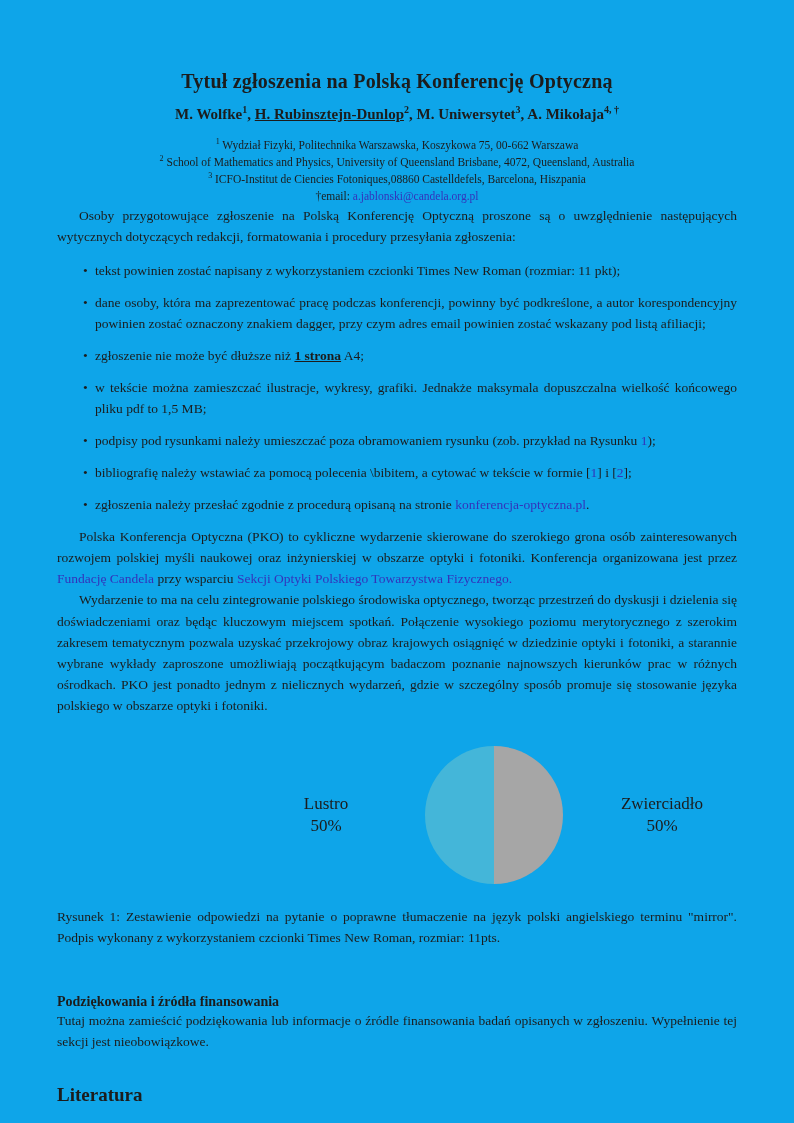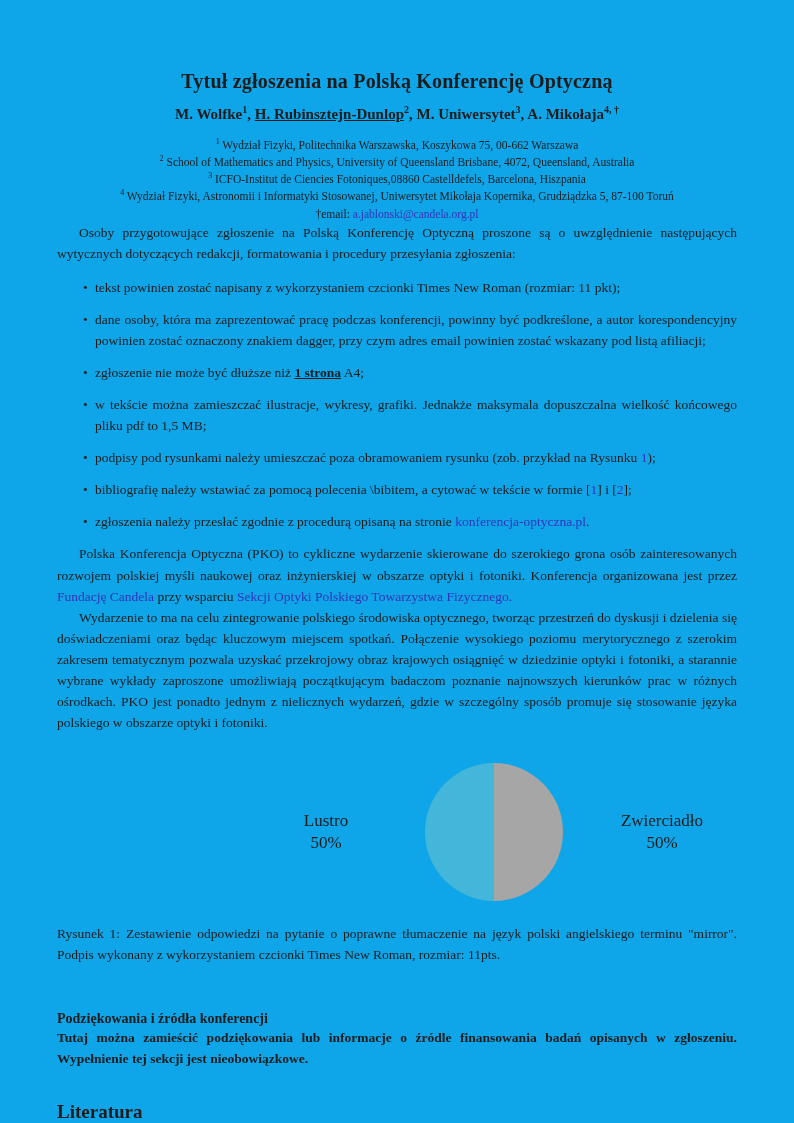--- a/index.html
+++ b/index.html
@@ -85,21 +85,21 @@
     margin-top:22px;
     font-size:13.5px;
     line-height:1.56;
     text-align:justify;
   }
   .ack-heading{
     margin:46px 0 0 0;
     font-size:14px;
     font-weight:bold;
   }
-  .ack-body{margin-top:12px;font-weight:bold;}
+  .ack-body{margin-top:12px;}
   .lit-heading{
     margin:32px 0 0 0;
     font-size:19px;
     font-weight:bold;
     font-family:Liberation Serif, serif;
   }
 </style>
 </head>
 <body>
 
@@ -108,21 +108,20 @@
   <h1 class="title">Tytuł zgłoszenia na Polską Konferencję Optyczną</h1>
 
   <div class="authors">
     <span><span>M. Wolfke</span><sup>1</sup><span>, </span></span><span><span class="underlined">H. Rubinsztejn-Dunlop</span><sup>2</sup><span>, </span></span><span><span>M. Uniwersytet</span><sup>3</sup><span>, </span></span><span><span>A. Mikołaja</span><sup>4, †</sup></span>
   </div>
 
   <div class="affiliations">
     <div><sup>1</sup><span> Wydział Fizyki, Politechnika Warszawska, Koszykowa 75, 00-662 Warszawa</span></div>
     <div><sup>2</sup><span> School of Mathematics and Physics, University of Queensland Brisbane, 4072, Queensland, Australia</span></div>
     <div><sup>3</sup><span> ICFO-Institut de Ciencies Fotoniques,08860 Castelldefels, Barcelona, Hiszpania</span></div>
-    <div><sup>4</sup><span> Wydział Fizyki, Astronomii i Informatyki Stosowanej, Uniwersytet Mikołaja Kopernika, Grudziądzka 5, 87-100 Toruń</span></div>
     <div class="email-line"><span>†email: </span><a class="link">a.jablonski@candela.org.pl</a></div>
   </div>
 
   <p class="body indent intro">Osoby przygotowujące zgłoszenie na Polską Konferencję Optyczną proszone są o uwzględnienie następujących wytycznych dotyczących redakcji, formatowania i procedury przesyłania zgłoszenia:</p>
 
   <ul class="guidelines">
     <li><span>tekst powinien zostać napisany z wykorzystaniem czcionki Times New Roman (rozmiar: 11 pkt);</span></li>
     <li><span>dane osoby, która ma zaprezentować pracę podczas konferencji, powinny być podkreślone, a autor korespondencyjny powinien zostać oznaczony znakiem dagger, przy czym adres email powinien zostać wskazany pod listą afiliacji;</span></li>
     <li><span>zgłoszenie nie może być dłuższe niż </span><span class="bold-underline">1 strona</span><span> A4;</span></li>
     <li><span>w tekście można zamieszczać ilustracje, wykresy, grafiki. Jednakże maksymala dopuszczalna wielkość końcowego pliku pdf to 1,5 MB;</span></li>
@@ -145,18 +144,18 @@
       <path d="M50,50 L50,100 A50,50 0 0,0 50,0 Z" fill="#a6a6a6"></path>
     </svg>
     <div class="pie-label right">
       <span>Zwierciadło</span><br>
       <span>50%</span>
     </div>
   </div>
 
   <p class="caption"><span>Rysunek 1:</span><span> Zestawienie odpowiedzi na pytanie o poprawne tłumaczenie na język polski angielskiego terminu "mirror". Podpis wykonany z wykorzystaniem czcionki Times New Roman, rozmiar: 11pts.</span></p>
 
-  <h3 class="ack-heading">Podziękowania i źródła konferencji</h3>
+  <h3 class="ack-heading">Podziękowania i źródła finansowania</h3>
   <p class="body ack-body">Tutaj można zamieścić podziękowania lub informacje o źródle finansowania badań opisanych w zgłoszeniu. Wypełnienie tej sekcji jest nieobowiązkowe.</p>
 
   <h2 class="lit-heading">Literatura</h2>
 
 </div>
 
 </body></html>

